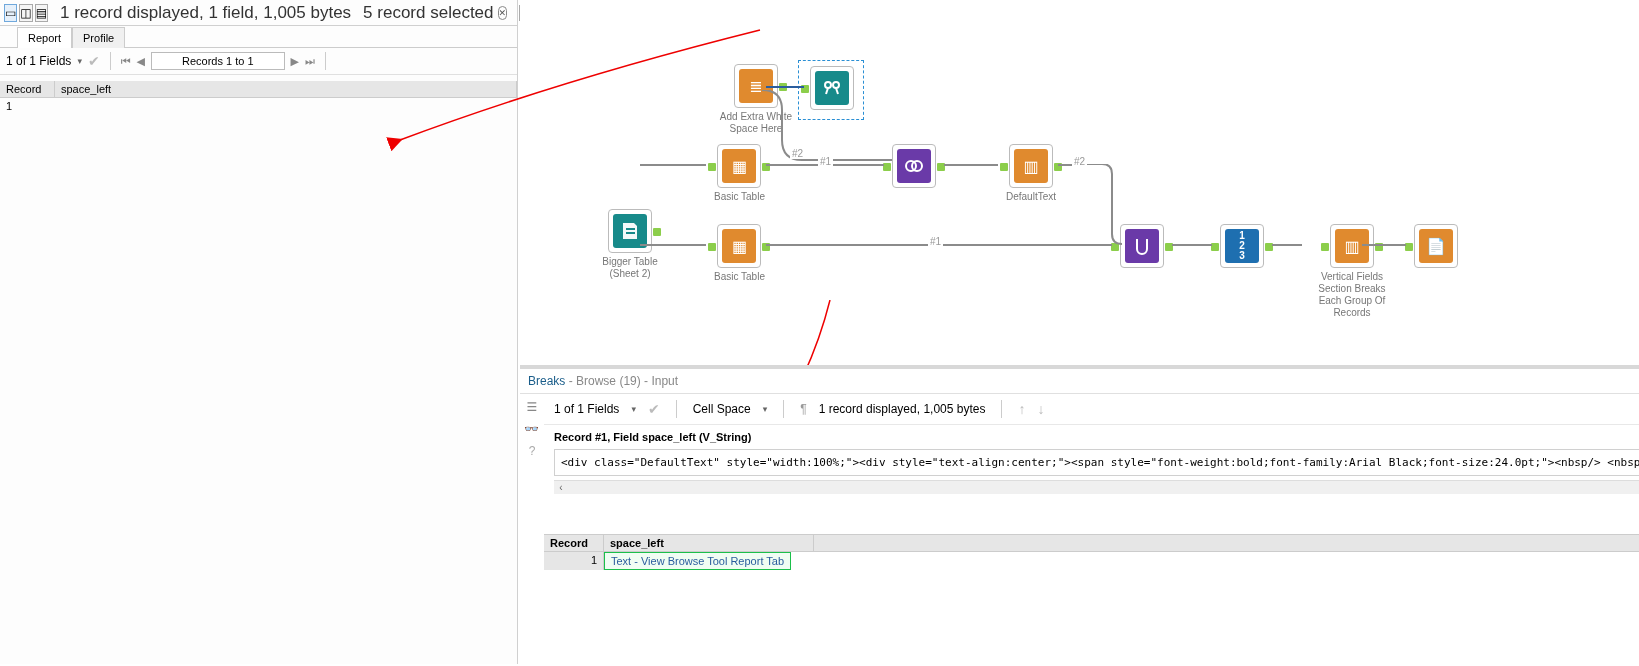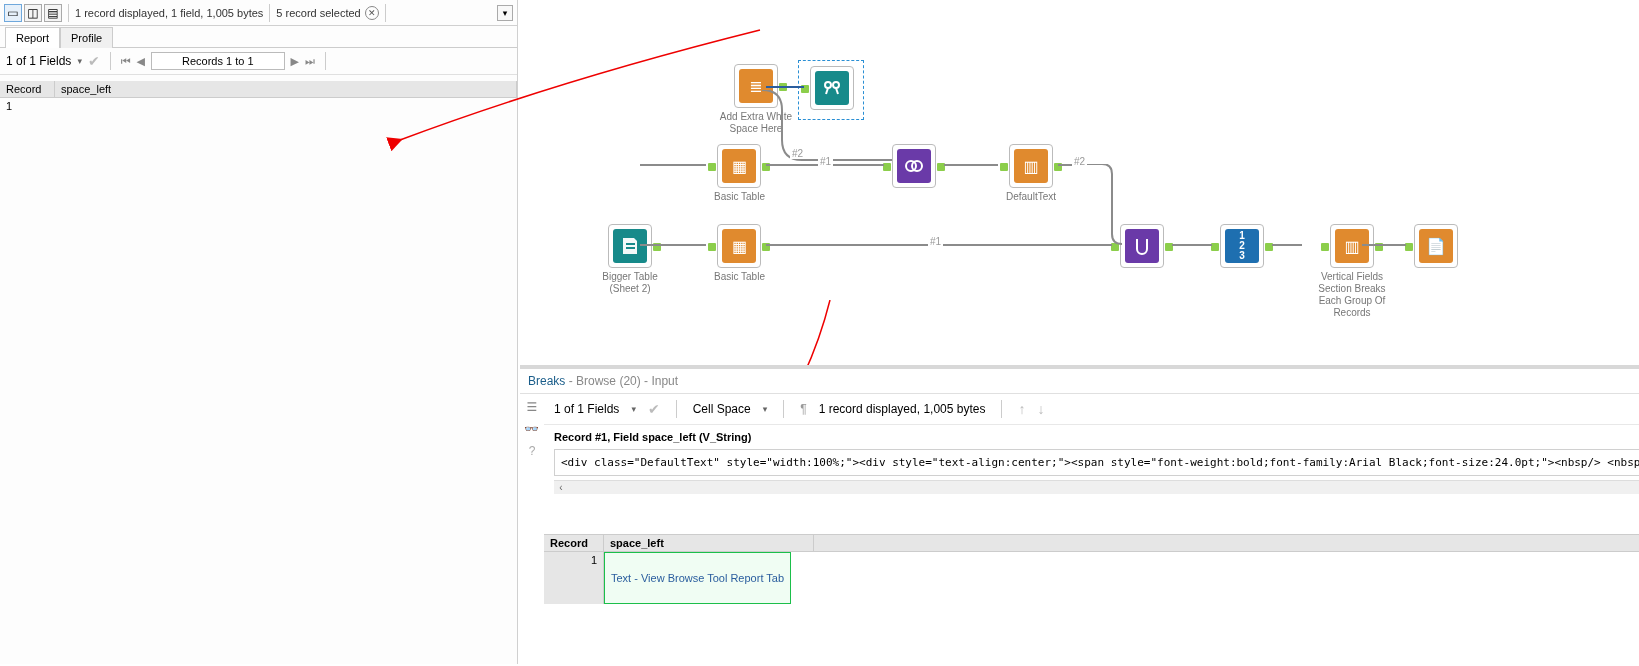--- a/index.html
+++ b/index.html
@@ -2,24 +2,24 @@
 <html><head>
 <meta charset="utf-8">
 <style>
 *{box-sizing:border-box;margin:0;padding:0;font-family:"Segoe UI",Tahoma,Arial,sans-serif;font-size:12px}
 body{background:#fff;width:1639px;height:666px;position:relative;overflow:hidden}
 .left-pane{position:absolute;left:0;top:0;width:518px;height:664px;border-right:1px solid #d0d0d0;background:#fdfdfd}
 .left-toolbar{height:26px;border-bottom:1px solid #d0d0d0;display:flex;align-items:center;gap:2px;padding:2px 4px}
 .tool-btn{width:18px;height:18px;border:1px solid #aaa;background:#f5f5f5;display:flex;align-items:center;justify-content:center;cursor:pointer}
 .tool-btn.active{background:#e6f0fa;border-color:#6fa8dc}
 .v-sep{width:1px;height:18px;background:#ccc;margin:0 4px}
-.status-txt{color:#333;font-size:11px;white-space:nowrap}
+.status-txt{color:#333;font-size:17px;white-space:nowrap}
 .close-x{width:14px;height:14px;border:1px solid #888;border-radius:7px;display:flex;align-items:center;justify-content:center;font-size:9px;color:#555;cursor:pointer;margin-left:2px}
 .dd-icon{width:16px;height:16px;border:1px solid #aaa;background:#f8f8f8;margin-left:auto;display:flex;align-items:center;justify-content:center;font-size:9px;cursor:pointer}
-.tabs{display:flex;border-bottom:1px solid #ccc;padding-left:5px}
+.tabs{display:flex;border-bottom:1px solid #ccc;padding-left:17px}
 .tab{padding:4px 10px;border:1px solid #ccc;border-bottom:none;font-size:11px;background:#f0f0f0;cursor:pointer;position:relative;top:1px}
 .tab.active{background:#fff}
 .nav-bar{display:flex;align-items:center;gap:6px;padding:4px 6px;border-bottom:1px solid #e0e0e0}
 .caret{font-size:9px;color:#666}
 .check-gray{color:#bbb;font-size:14px}
 .nav-btn{color:#888;font-size:11px;cursor:pointer}
 .records-box{border:1px solid #bbb;padding:2px 30px;background:#fff;font-size:11px;min-width:110px;text-align:center}
 .data-header{display:flex;background:#e6e6e6;border-bottom:1px solid #ccc}
 .dh-cell{padding:2px 6px;border-right:1px solid #ccc;font-size:11px}
 .data-row{display:flex}
@@ -33,21 +33,21 @@
 .side-icons{width:24px;min-width:24px;display:flex;flex-direction:column;align-items:center;gap:8px;padding-top:6px}
 .rt-main{display:flex}
 .rt-body{flex:1}
 .cell-label{font-weight:bold;padding:6px 10px;font-size:11px;background:#fff}
 .cell-view{margin:0 10px;border:1px solid #d0d0d0;padding:6px;font-family:Consolas,monospace;font-size:11px;white-space:nowrap;overflow:hidden}
 .bottom-table{margin-top:40px}
 .bt-hdr{display:flex;background:#e6e6e6;border-top:1px solid #ccc;border-bottom:1px solid #ccc}
 .bt-h{padding:2px 6px;border-right:1px solid #ccc;font-size:11px;font-weight:bold}
 .bt-row{display:flex}
 .bt-c1{width:60px;padding:2px 6px;text-align:right;background:#e6e6e6;border-right:1px solid #ccc;font-size:11px}
-.bt-c2{padding:19px 6px;font-size:11px;color:#2a5d9e;border:1px solid #1bbf4a;background:#f0fdf3}
+.bt-c2{padding:2px 6px;font-size:11px;color:#2a5d9e;border:1px solid #1bbf4a;background:#f0fdf3}
 .search-box{margin-left:auto;display:flex;align-items:center;gap:4px;color:#999;flex:1;justify-content:flex-end;padding-right:20px}
 .arrow-ud{color:#bbb;font-size:14px}
 
 .node{position:absolute;display:flex;flex-direction:column;align-items:center}
 .node-box{width:44px;height:44px;border:1px solid #bbb;border-radius:4px;background:#fff;display:flex;align-items:center;justify-content:center;position:relative}
 .node-label{font-size:10px;color:#777;text-align:center;margin-top:3px;line-height:1.2;max-width:84px}
 .port{width:8px;height:8px;background:#8cce4b;position:absolute;border-radius:1px}
 .port.left{left:-10px;top:18px}
 .port.right{right:-10px;top:18px}
 .wire{position:absolute;height:2px;background:#8b8b8b}
@@ -161,21 +161,21 @@
 
     <div class="node" style="left:486px;top:144px">
       <div class="node-box">
           <div class="ic ic-orange">▥</div>
           <div class="port left"></div>
           <div class="port right"></div>
         </div>
       <div class="node-label">DefaultText</div>
     </div>
 
-    <div class="node" style="left:68px;top:224px">
+    <div class="node" style="left:68px;top:209px">
       <div class="node-box">
           <div class="ic ic-teal">
         <svg width="22" height="22" viewBox="0 0 22 22">
               <path d="M4 3h11l3 3v13H4z" fill="#fff" opacity="0.95"></path>
               <rect x="7" y="8" width="9" height="2" fill="#178a8a"></rect>
               <rect x="7" y="12" width="9" height="2" fill="#178a8a"></rect>
             </svg>
       </div>
           <div class="port right"></div>
         </div>
@@ -265,21 +265,21 @@
             <path d="M10 0 L0 5 L10 10 z" fill="#e00"></path>
           </marker>
         </defs>
       <path d="M80 0 Q60 80 10 150" fill="none" stroke="#e00" stroke-width="1.5" marker-end="url(#ah2)"></path>
     </svg>
   </div>
 
   <div class="results">
     <div class="results-hdr">
       <span>Breaks</span>
-      <span class="gray">- Browse (20) - Input</span>
+      <span class="gray">- Browse (19) - Input</span>
     </div>
     <div class="rt-main">
       <div class="side-icons">
         <span style="color:#888">☰</span>
         <span style="color:#2a8fd4">👓</span>
         <span style="color:#aaa">?</span>
       </div>
       <div class="rt-body">
         <div class="results-toolbar">
           <span>1 of 1 Fields</span>

